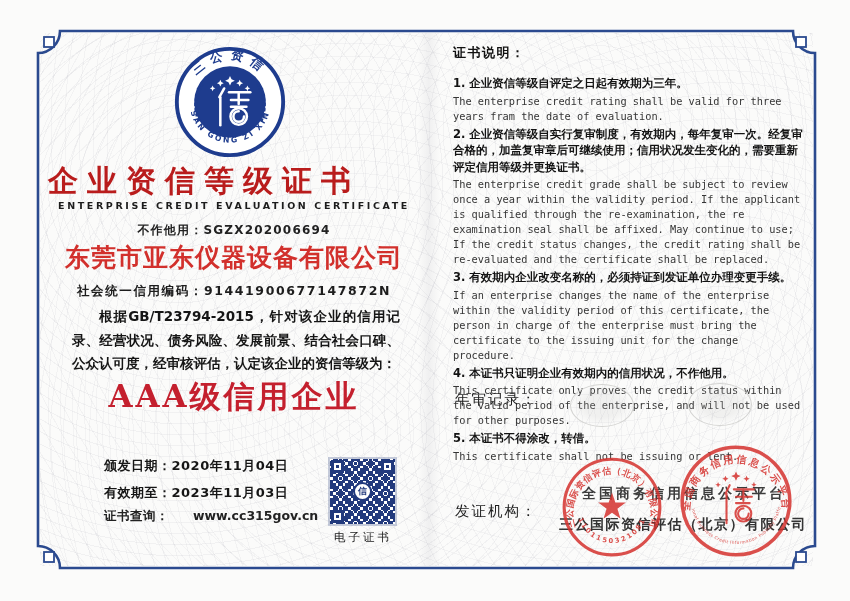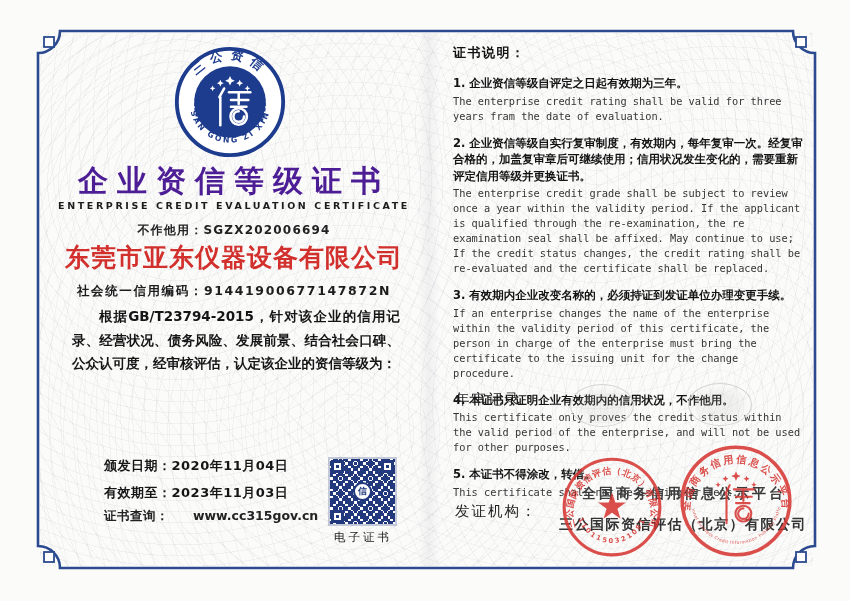--- a/index.html
+++ b/index.html
@@ -19,22 +19,22 @@
       repeating-radial-gradient(circle at 88% 70%, transparent 0 11px, rgba(180,180,190,.12) 11px 12px);
   }
   .fold-shade{
     position:absolute;left:418px;top:33px;width:22px;height:533px;
     background:linear-gradient(90deg, rgba(90,90,110,0) 0%, rgba(90,90,110,.07) 50%, rgba(90,90,110,0) 100%);
   }
   .frame-svg{position:absolute;left:0;top:0;}
 
   
   .logo{position:absolute;left:172px;top:44px;width:116px;height:116px;}
-  .title{position:absolute;left:48px;top:161px;width:372px;text-align:center;
-    font-size:30px;font-weight:bold;letter-spacing:9px;color:#4c1d95;white-space:nowrap;}
+  .title{position:absolute;left:48px;top:161px;width:372px;text-align:left;
+    font-size:30px;font-weight:bold;letter-spacing:9px;color:#b91c1c;white-space:nowrap;}
   .subtitle{position:absolute;left:48px;top:200px;width:372px;text-align:center;
     font-size:9.5px;font-weight:bold;letter-spacing:2.6px;color:#1c1c1c;white-space:nowrap;}
   .credit-code{position:absolute;left:48px;top:222px;width:372px;text-align:center;
     font-size:12px;font-weight:bold;letter-spacing:1.2px;color:#222;}
   .company{position:absolute;left:30px;top:241px;width:408px;text-align:center;
     font-size:25px;font-weight:bold;color:#d2302c;letter-spacing:1px;white-space:nowrap;}
   .uscc{position:absolute;left:48px;top:283px;width:372px;text-align:center;
     font-size:12.5px;font-weight:bold;letter-spacing:1.6px;color:#1d1d1d;}
   .assess{position:absolute;left:72px;top:305px;width:328px;
     font-size:13.5px;line-height:23.5px;font-weight:600;text-align:justify;
@@ -57,21 +57,21 @@
   .qr .f-tl{left:1px;top:1px;} .qr .f-tr{right:1px;top:1px;} .qr .f-bl{left:1px;bottom:1px;}
   .qr .center-dot{position:absolute;left:23px;top:23px;width:19px;height:19px;border-radius:50%;
     background:#fff;border:2px solid #223a7d;box-sizing:border-box;
     font-size:9px;color:#223a7d;text-align:center;line-height:15px;font-weight:bold;}
   .qr-caption{position:absolute;left:318px;top:530px;width:90px;text-align:center;
     font-family:"DejaVu Serif",serif;font-size:11.5px;letter-spacing:3px;color:#222;}
 
   
   .desc{position:absolute;left:453px;top:44px;width:352px;}
   .desc-heading{font-size:13px;font-weight:bold;letter-spacing:1.5px;color:#111;margin-bottom:13px;}
-  .clause-zh{font-size:11.5px;font-weight:bold;line-height:16.5px;color:#131313;margin-top:11px;}
+  .clause-zh{font-size:11.5px;font-weight:bold;line-height:16.5px;color:#131313;margin-top:2px;}
   .clause-en{font-family:"DejaVu Sans Mono",monospace;font-size:10.3px;line-height:15px;
     color:#353535;margin:2px 0 2px;}
   .annual-label{position:absolute;left:455px;top:390px;font-size:14.5px;letter-spacing:2px;color:#1e1e1e;}
   .review-ellipse{position:absolute;border:1px solid #d4d4d2;border-radius:50%;
     background:radial-gradient(ellipse at center, rgba(190,190,188,.18) 0 40%, transparent 70%);}
   .re1{left:570px;top:384px;width:62px;height:41px;}
   .re2{left:688px;top:383px;width:62px;height:41px;}
   .issuer-label{position:absolute;left:455px;top:502px;font-size:14.5px;letter-spacing:2px;color:#1e1e1e;}
   .issuer-line1{position:absolute;left:556px;top:485px;width:256px;text-align:center;
     font-size:14px;font-weight:600;letter-spacing:3px;color:#3c3c3c;white-space:nowrap;}
@@ -137,20 +137,21 @@
       <path d="M 69 69.5 A 5.5 5.5 0 1 0 74.5 75"></path>
     </g>
   </svg>
 
   <div class="title">企业资信等级证书</div>
   <div class="subtitle">ENTERPRISE CREDIT EVALUATION CERTIFICATE</div>
   <div class="credit-code">不作他用：SGZX202006694</div>
   <div class="company">东莞市亚东仪器设备有限公司</div>
   <div class="uscc">社会统一信用编码：91441900677147872N</div>
   <div class="assess">根据GB/T23794-2015，针对该企业的信用记录、经营状况、债务风险、发展前景、结合社会口碑、公众认可度，经审核评估，认定该企业的资信等级为：</div>
+  <div class="rating">AAA级信用企业</div>
 
   <div class="dates">
     <div class="row"><span>颁发日期：</span><span>2020年11月04日</span></div>
     <div class="row"><span>有效期至：</span><span>2023年11月03日</span></div>
   </div>
   <div class="query"><span>证书查询：</span><span class="url">www.cc315gov.cn</span></div>
 
   <div class="qr">
     <div class="finder f-tl"></div>
     <div class="finder f-tr"></div>

